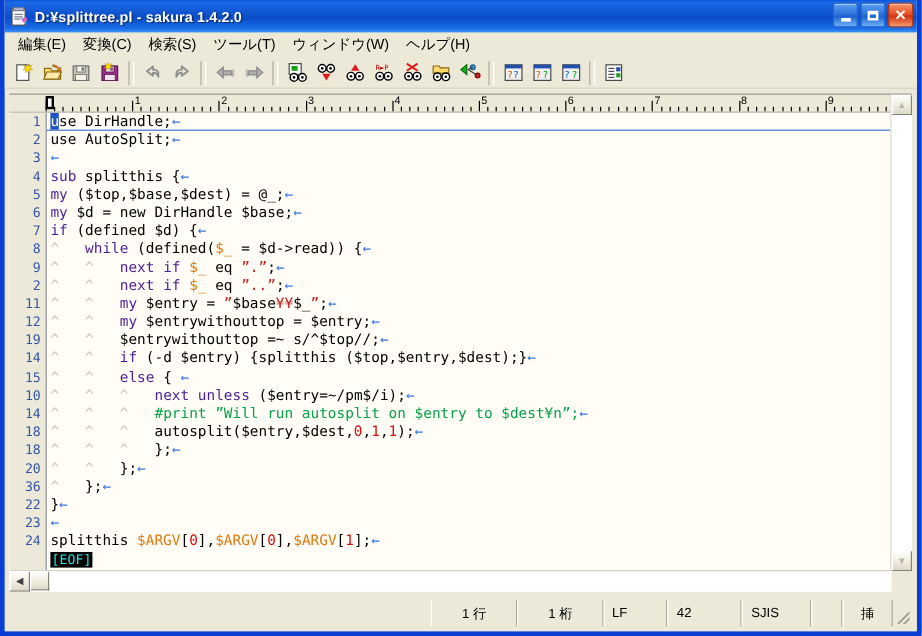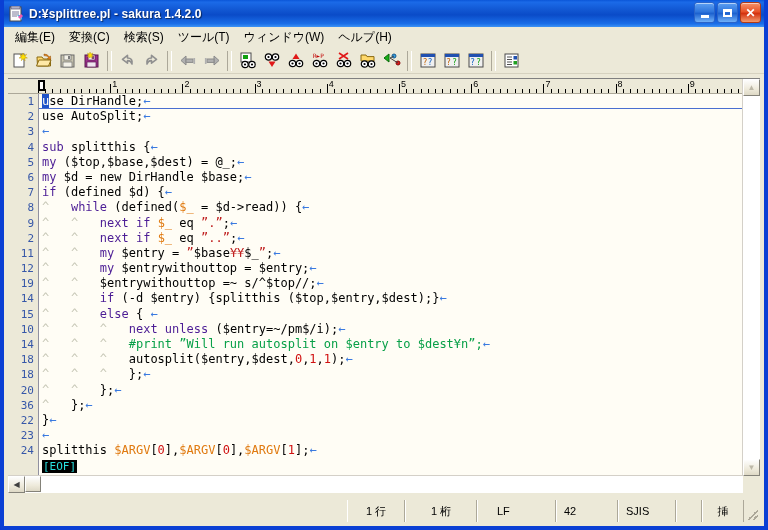--- a/index.html
+++ b/index.html
@@ -520,23 +520,23 @@
       <div class="sbtn" style="position:absolute;left:0;top:0;">
           <span class="arrow">◀</span>
         </div>
       <div class="hthumb"></div>
     </div>
     <div class="corner"></div>
   </div>
 
   <div class="statusbar">
     <div class="sfill"></div>
-    <div class="scell" style="width:58px">1 行</div>
+    <div class="scell" style="width:72px">1 行</div>
     <div class="scell" style="width:72px">1 桁</div>
-    <div class="scell" style="width:79px;justify-content:flex-start;padding-left:19px">LF</div>
+    <div class="scell" style="width:53px;justify-content:flex-start;padding-left:6px">LF</div>
     <div class="scell" style="width:62px;justify-content:flex-start;padding-left:7px">42</div>
     <div class="scell" style="width:58px;justify-content:flex-start;padding-left:7px">SJIS</div>
     <div class="scell" style="width:26px"></div>
     <div class="scell" style="width:42px">挿</div>
     <div class="grip"></div>
   </div>
 
 </div>
 
 </body></html>

